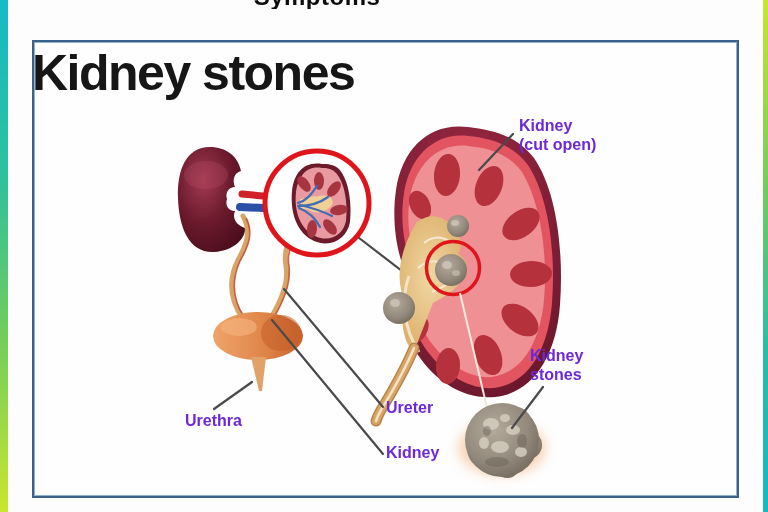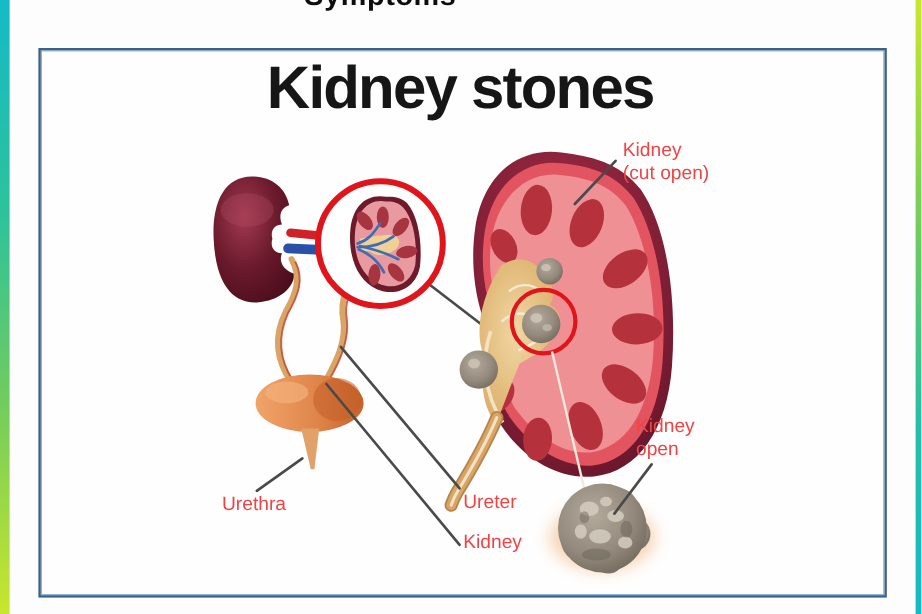--- a/index.html
+++ b/index.html
@@ -21,32 +21,32 @@
   #cropped-heading{
     position:absolute;left:232px;top:0;width:170px;height:9px;
     overflow:hidden;z-index:3;color:#0d0d0d;
   }
   #cropped-heading .inner{
     font-size:24px;line-height:24px;font-weight:bold;text-align:center;
     margin-top:-15px;letter-spacing:.5px;
   }
   #page-title{
     position:absolute;left:32px;top:47px;width:703px;z-index:3;
-    text-align:center;font-size:50px;line-height:52px;font-weight:bold;
+    font-size:50px;line-height:52px;font-weight:bold;
     color:#161616;letter-spacing:-1.5px;
   }
   svg#art{position:absolute;left:0;top:0;z-index:2;}
   .lbl{
-    position:absolute;z-index:4;color:#ef4444;font-size:16px;line-height:19px;
-    font-weight:normal;white-space:nowrap;
+    position:absolute;z-index:4;color:#6d28d9;font-size:16px;line-height:19px;
+    font-weight:bold;white-space:nowrap;
   }
   #lbl-kidney-cut-open{left:519px;top:116px;}
   #lbl-kidney-stone{left:530px;top:346px;}
   #lbl-urethra{left:185px;top:411px;}
-  #lbl-ureter{left:386px;top:398px;margin-top:11px;}
+  #lbl-ureter{left:386px;top:398px;}
   #lbl-bladder{left:386px;top:443px;}
 </style>
 </head>
 <body>
 
 <div id="stripe-left" class="stripe"></div>
 <div id="stripe-right" class="stripe"></div>
 
 <div id="cropped-heading">
   <div class="inner">Symptoms</div>
@@ -238,18 +238,18 @@
   </g>
 </svg>
 
 <div id="lbl-kidney-cut-open" class="lbl">
   <div>Kidney</div>
   <div>(cut open)</div>
 </div>
 
 <div id="lbl-kidney-stone" class="lbl">
   <div>Kidney</div>
-  <div>open</div>
+  <div>stones</div>
 </div>
 
 <div id="lbl-urethra" class="lbl">Urethra</div>
 <div id="lbl-ureter" class="lbl">Ureter</div>
 <div id="lbl-bladder" class="lbl">Kidney</div>
 
 </body></html>

